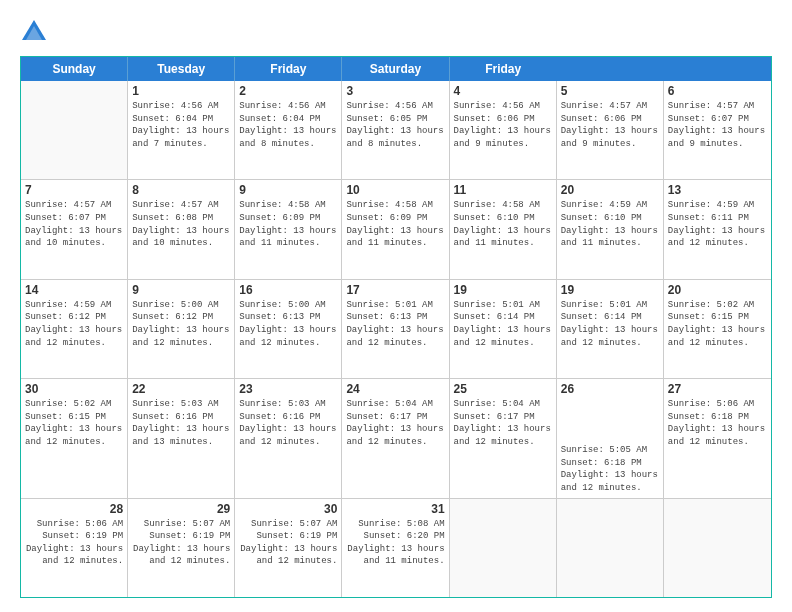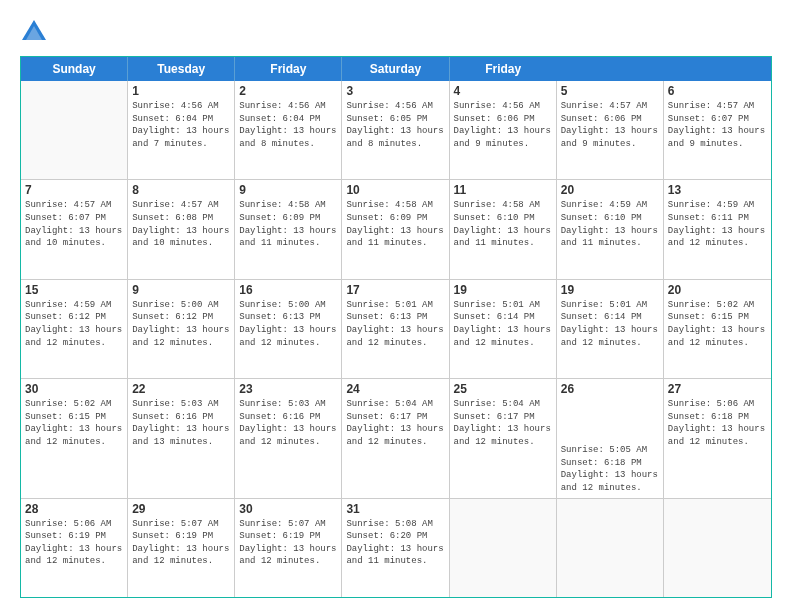--- a/index.html
+++ b/index.html
@@ -77,21 +77,21 @@
       flex: 1;
       display: flex;
       flex-direction: column;
     }
     .cal-row {
       display: grid;
       grid-template-columns: repeat(7, 1fr);
       flex: 1;
       border-bottom: 1px solid #ccc;
     }
-    .cal-row:last-child { border-bottom: none; }
+    .cal-row:last-child { border-bottom: none; text-align: right; }
     .cal-cell {
       border-right: 1px solid #ccc;
       padding: 3px 4px;
       font-size: 9.5px;
       color: #333;
       vertical-align: top;
       min-height: 0;
       overflow: hidden;
     }
     .cal-cell:last-child { border-right: none; }
@@ -217,21 +217,21 @@
           </div>
           <div class="cal-cell">
             <div class="day-number">13</div>
             <div class="sun-info" style="white-space: pre-line;">Sunrise: 4:59 AM
 Sunset: 6:11 PM
 Daylight: 13 hours and 12 minutes.</div>
           </div>
         </div>
         <div class="cal-row">
           <div class="cal-cell">
-            <div class="day-number">15</div>
+            <div class="day-number">14</div>
             <div class="sun-info" style="white-space: pre-line;">Sunrise: 4:59 AM
 Sunset: 6:12 PM
 Daylight: 13 hours and 12 minutes.</div>
           </div>
           <div class="cal-cell">
             <div class="day-number">9</div>
             <div class="sun-info" style="white-space: pre-line;">Sunrise: 5:00 AM
 Sunset: 6:12 PM
 Daylight: 13 hours and 12 minutes.</div>
           </div>

